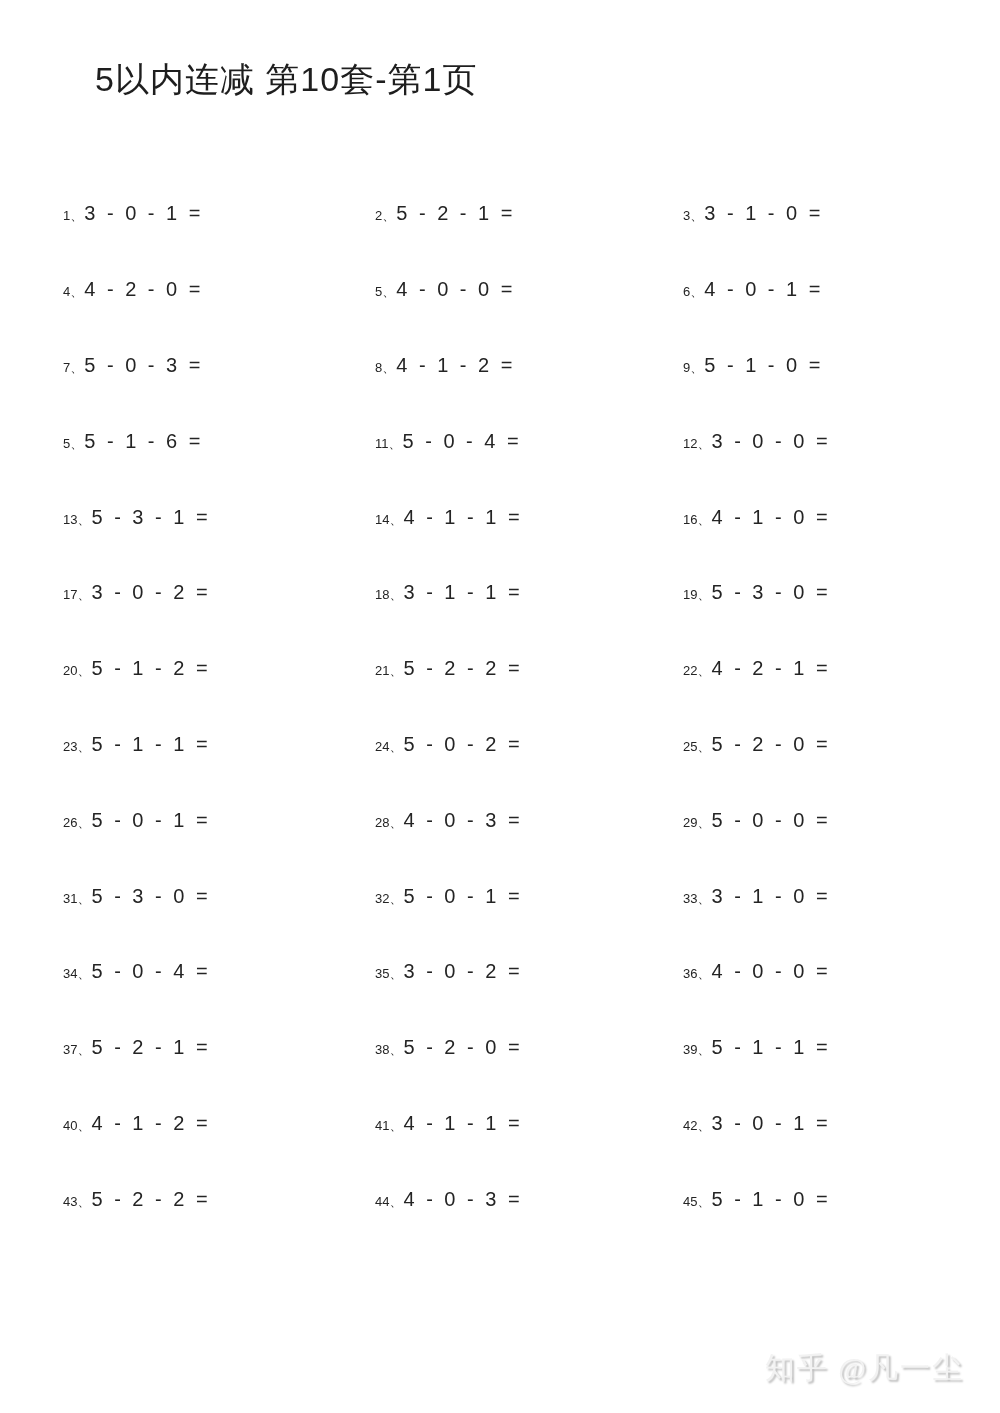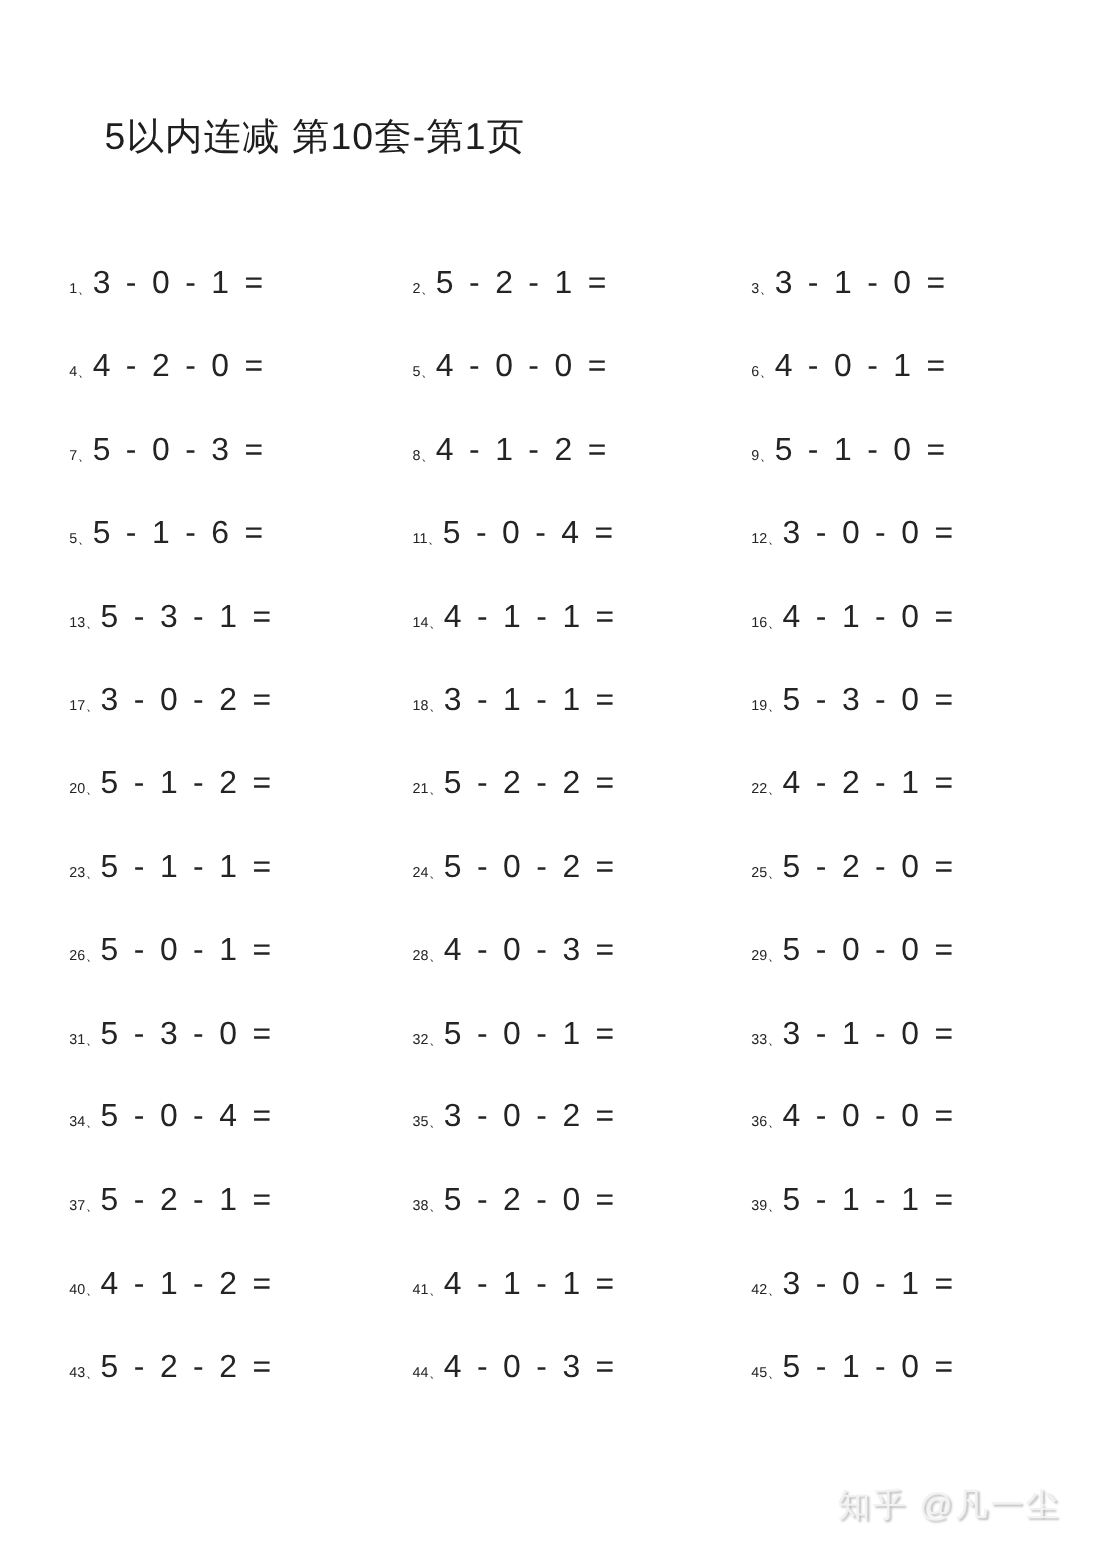--- a/index.html
+++ b/index.html
@@ -8,21 +8,20 @@
     width: 1000px;
     height: 1413px;
     font-family: "Liberation Sans", "DejaVu Sans", sans-serif;
     position: relative;
     overflow: hidden;
   }
   .page {
     position: absolute;
     inset: 0;
     background: #ffffff;
-    margin-top: 44px;
   }
   .title {
     position: absolute;
     left: 95px;
     top: 57px;
     font-size: 34px;
     font-weight: 500;
     color: #1e1e1e;
     letter-spacing: 1px;
     white-space: nowrap;
@@ -41,35 +40,36 @@
     display: flex;
     align-items: baseline;
     white-space: nowrap;
   }
   .num {
     font-size: 13px;
     color: #242424;
     letter-spacing: 0px;
   }
   .expr {
-    font-size: 29px;
+    font-size: 20px;
     color: #242424;
     letter-spacing: 1.5px;
     word-spacing: 3px;
     margin-left: 1px;
   }
   .watermark {
     position: absolute;
     right: 36px;
     bottom: 24px;
     font-size: 30px;
     letter-spacing: 2px;
     color: #f2f2f2;
     text-shadow: 2px 2px 2px #bcbcbc, -1px -1px 0 #ffffff;
     white-space: nowrap;
+    font-family: Liberation Serif, serif;
   }
 </style>
 </head>
 <body>
 
 <div class="page">
   <h1 class="title">5以内连减 第10套-第1页</h1>
 
   <div class="grid" id="problems-grid">
       <div class="problem">

